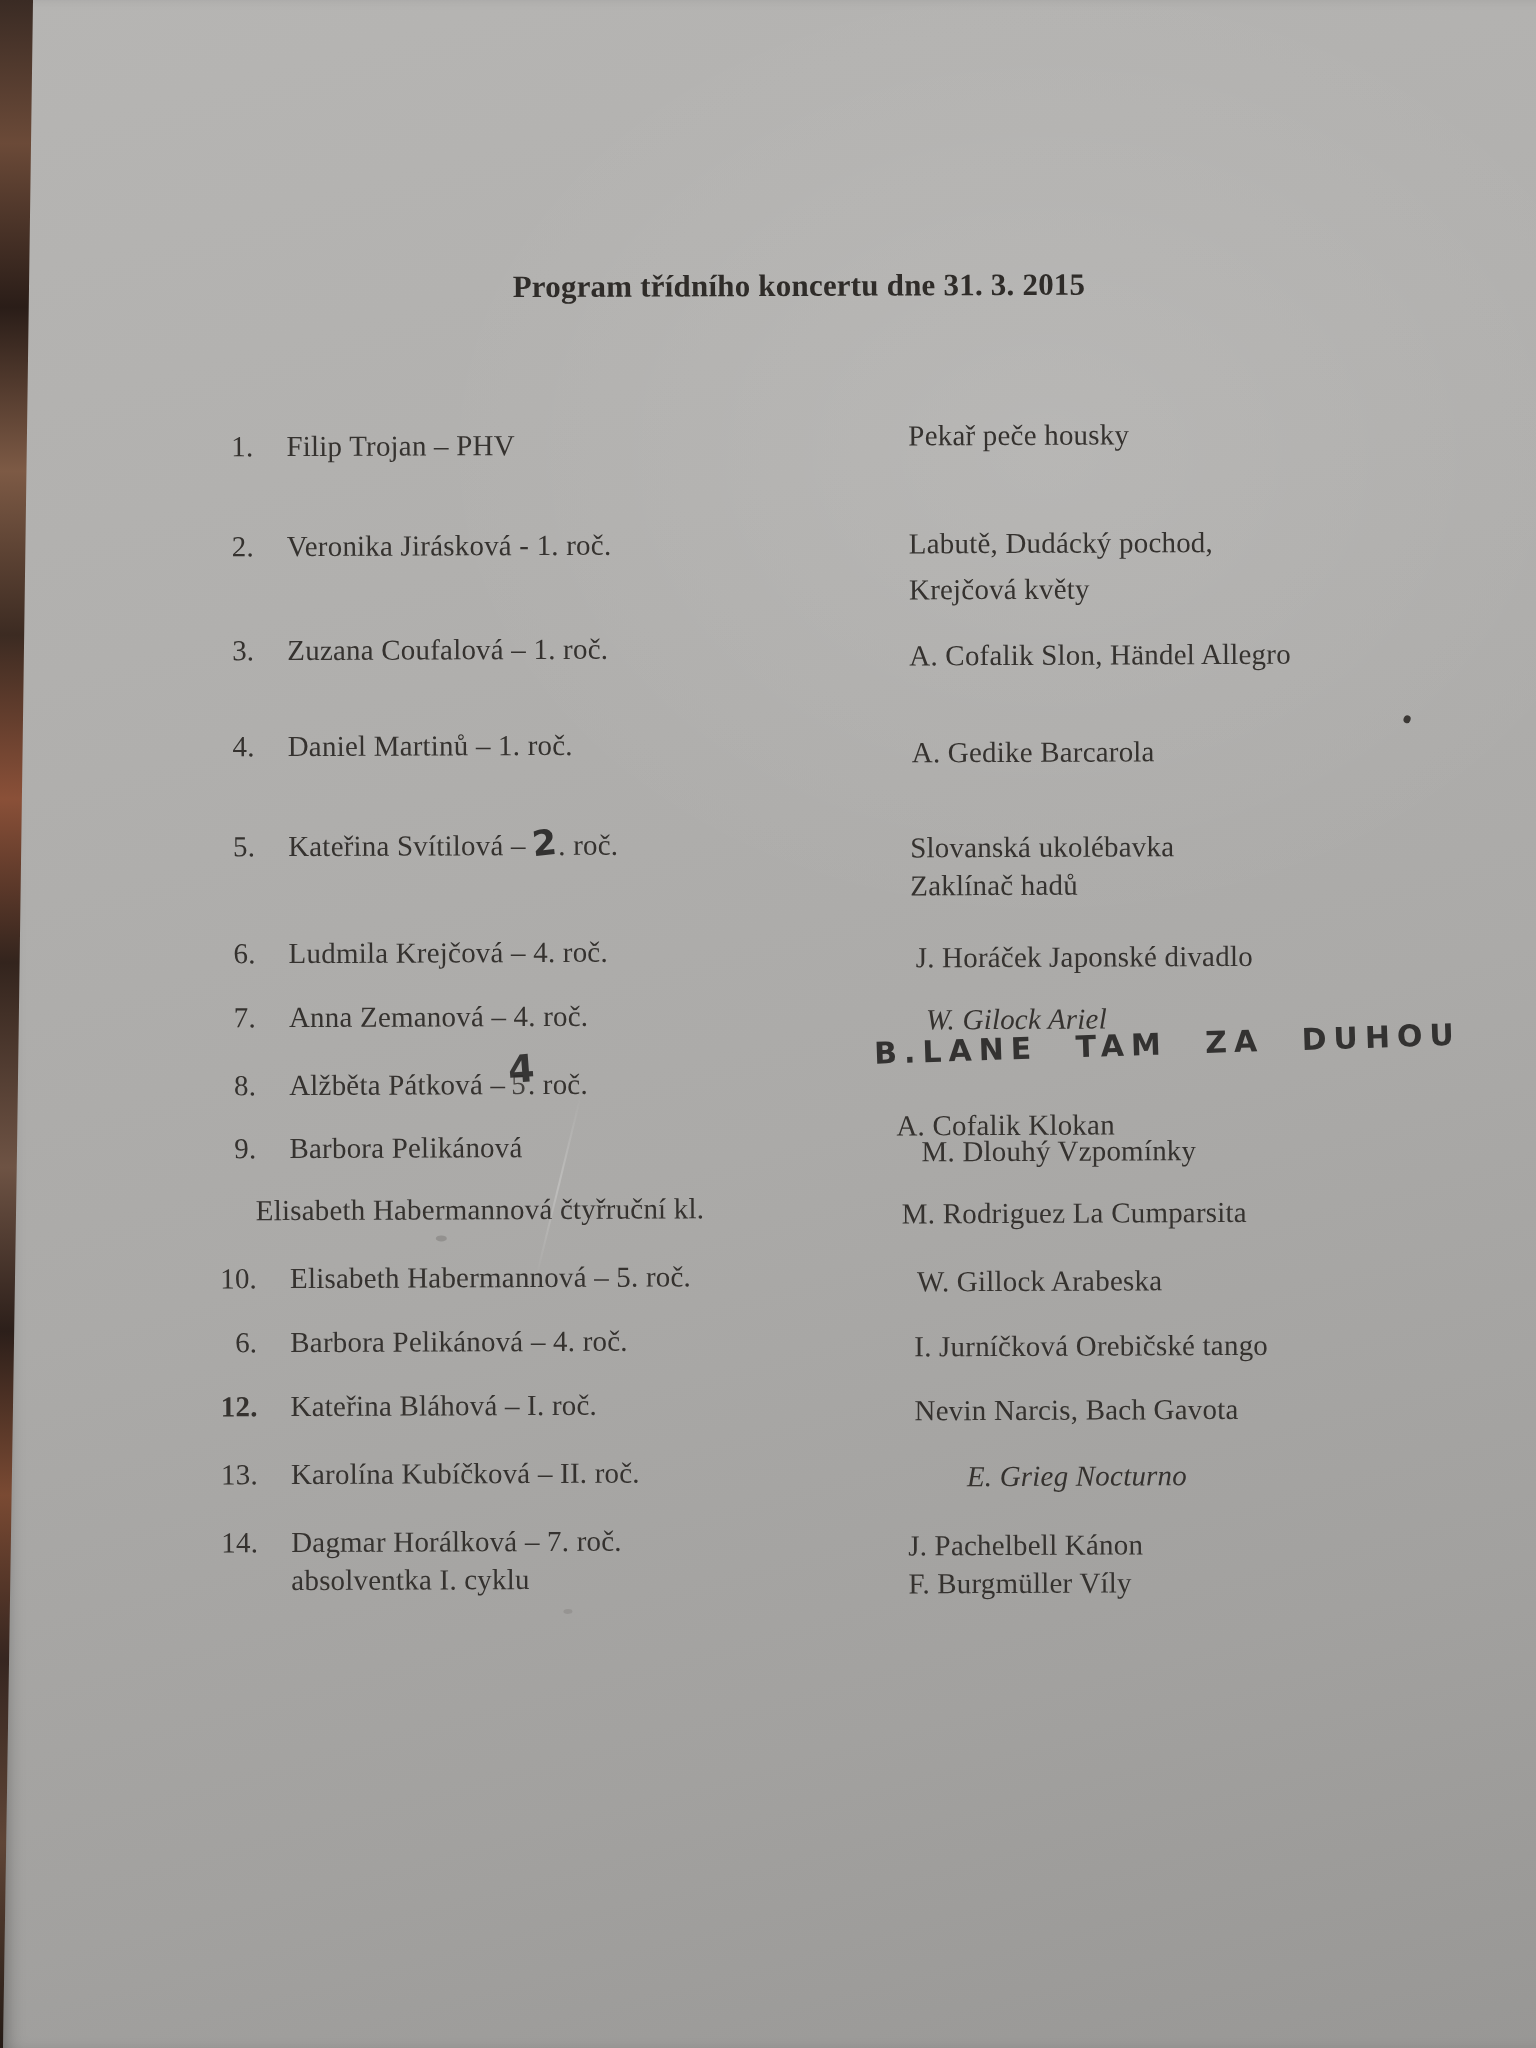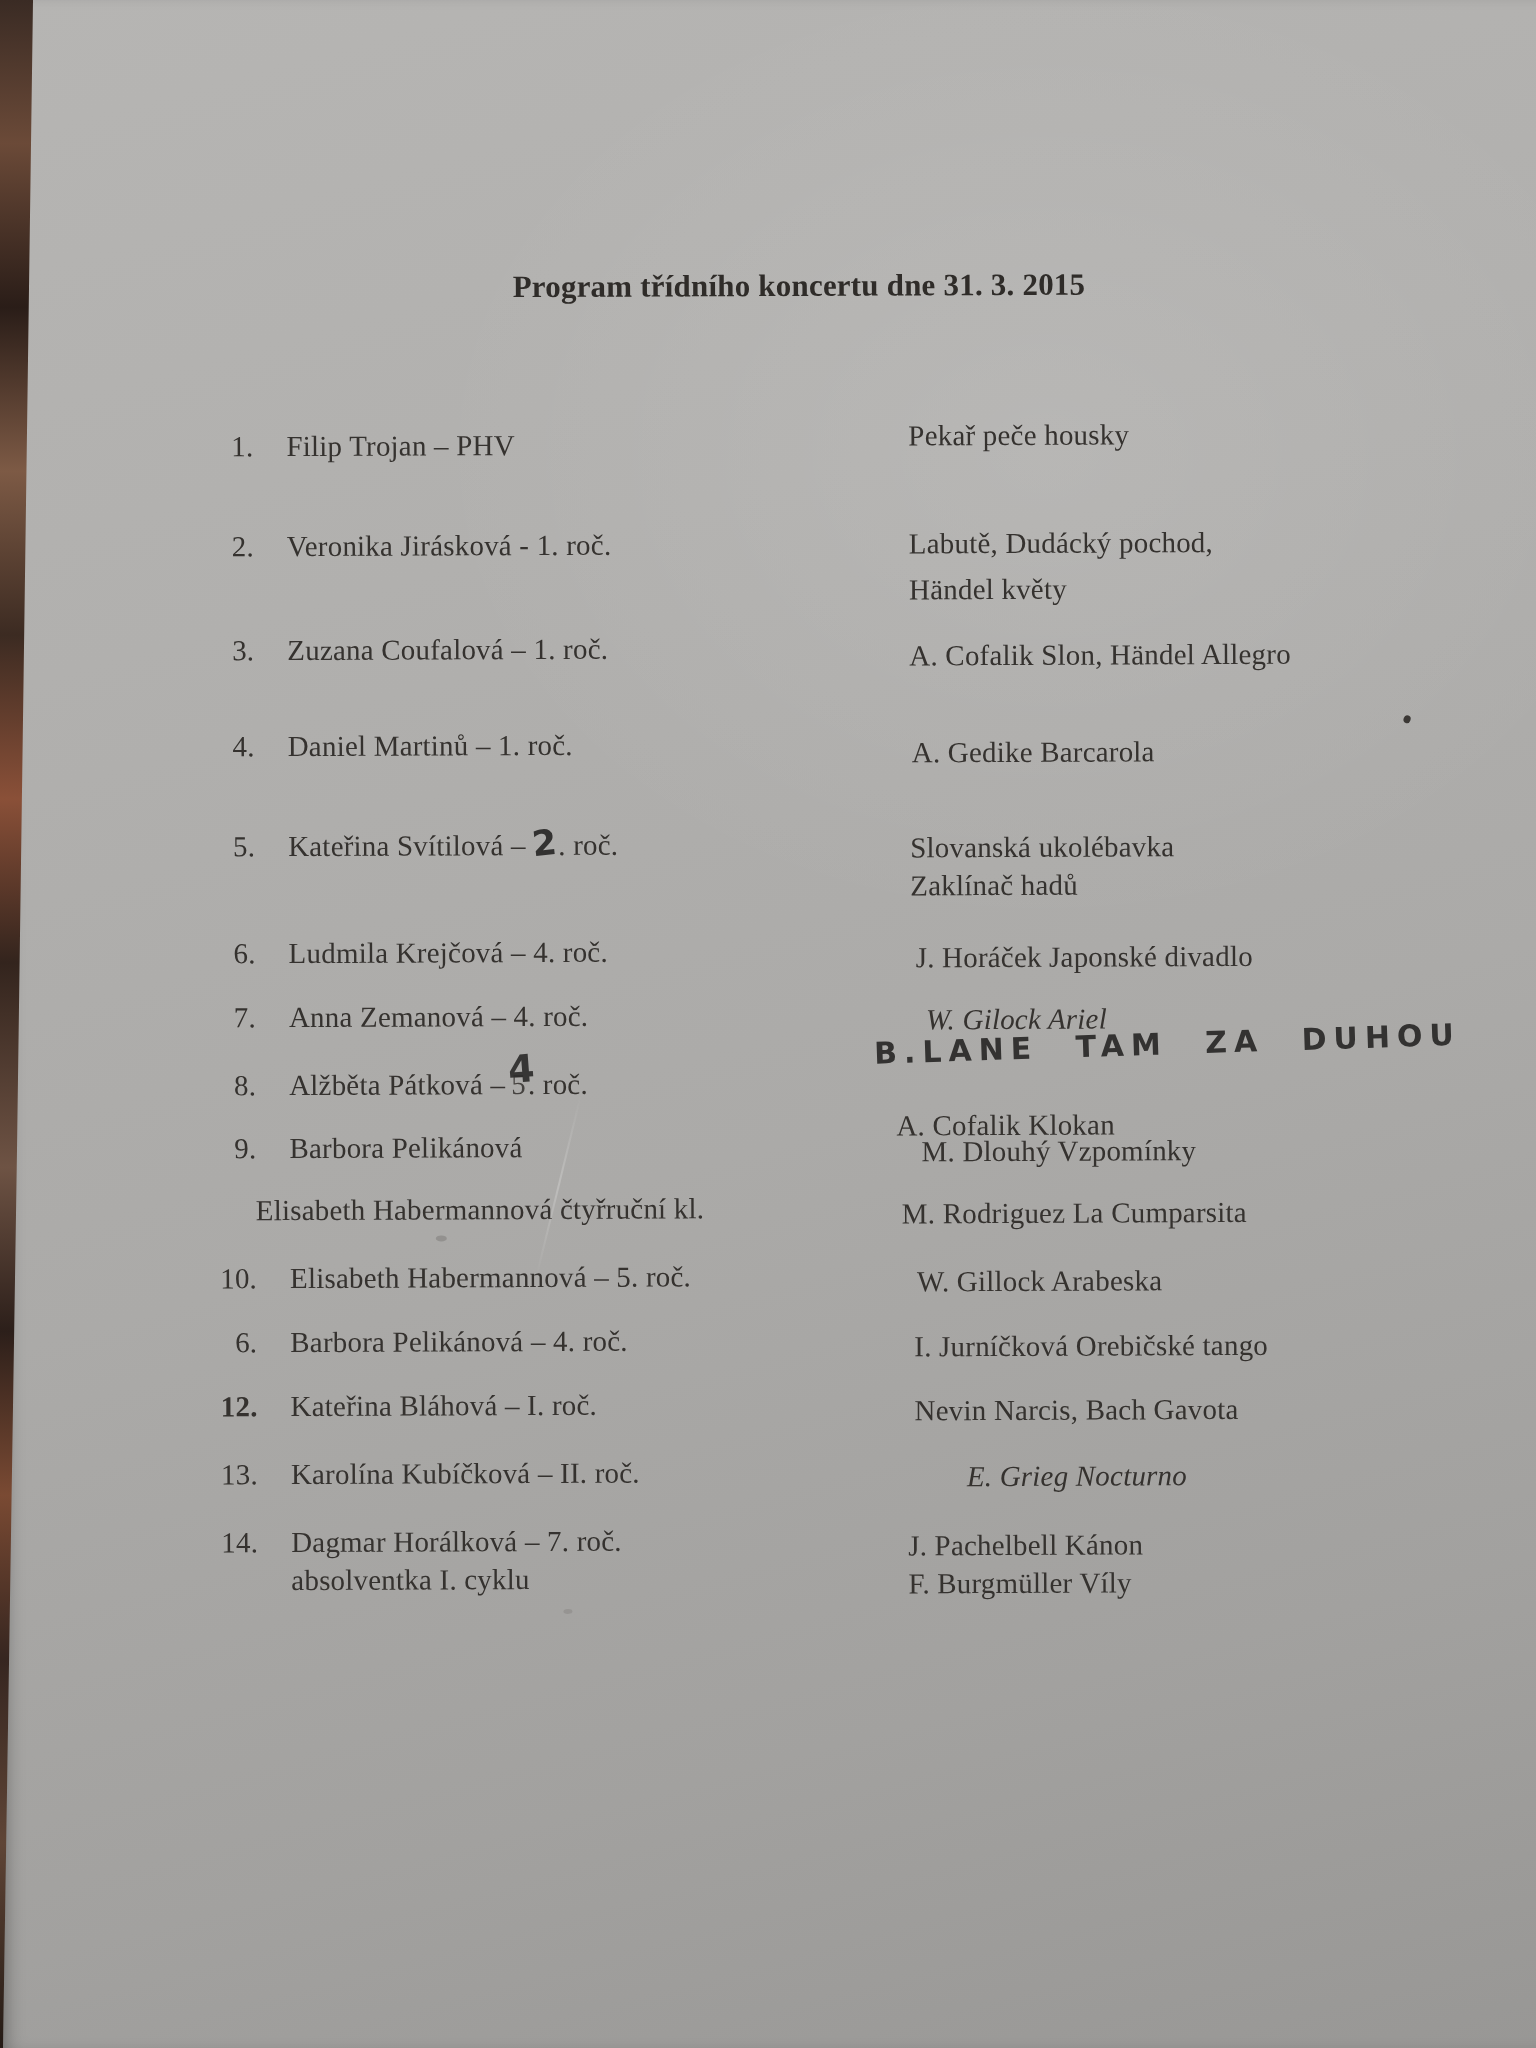--- a/index.html
+++ b/index.html
@@ -55,21 +55,21 @@
 
     <div class="ink title" style="left:515px;top:266px;">Program třídního koncertu dne 31. 3. 2015</div>
 
     <div class="ink numbox" style="top:424px;">1.</div>
     <div class="ink" style="left:288px;top:424px;">Filip Trojan – PHV</div>
     <div class="ink" style="left:910px;top:416px;">Pekař peče housky</div>
 
     <div class="ink numbox" style="top:524px;">2.</div>
     <div class="ink" style="left:288px;top:524px;">Veronika Jirásková  - 1. roč.</div>
     <div class="ink" style="left:910px;top:524px;">Labutě, Dudácký pochod,</div>
-    <div class="ink" style="left:910px;top:570px;">Händel květy</div>
+    <div class="ink" style="left:910px;top:570px;">Krejčová květy</div>
 
     <div class="ink numbox" style="top:628px;">3.</div>
     <div class="ink" style="left:288px;top:628px;">Zuzana Coufalová – 1. roč.</div>
     <div class="ink" style="left:910px;top:636px;">A. Cofalik Slon, Händel Allegro</div>
 
     <div class="ink numbox" style="top:724px;">4.</div>
     <div class="ink" style="left:288px;top:724px;">Daniel Martinů – 1. roč.</div>
     <div class="ink" style="left:912px;top:733px;">A. Gedike Barcarola</div>
 
     <div class="ink numbox" style="top:824px;">5.</div>

